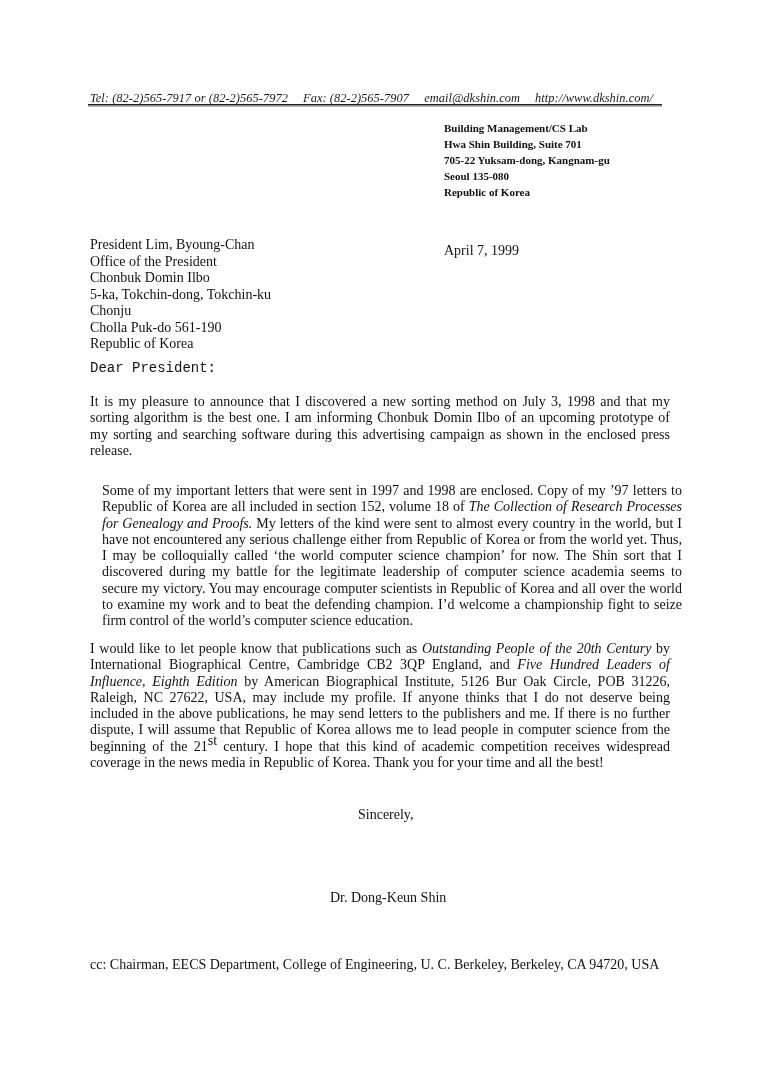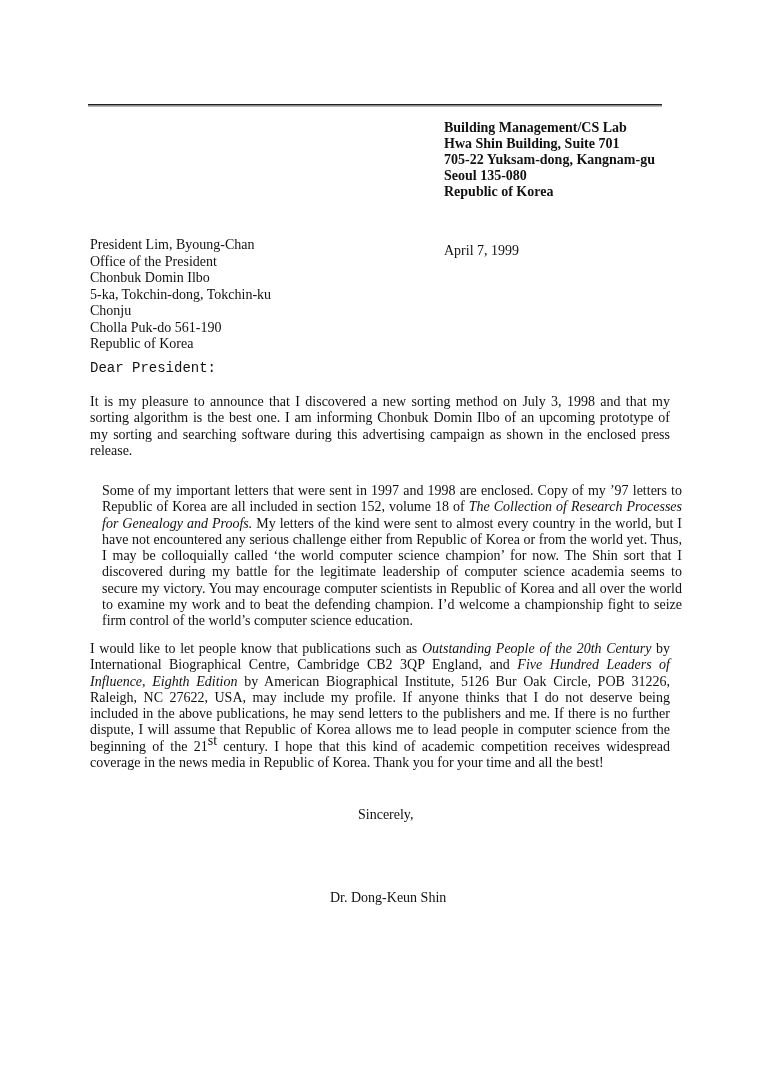--- a/index.html
+++ b/index.html
@@ -42,21 +42,21 @@
       background: #222;
       box-shadow: 0 1px 0 #888, 0 2px 0 #bbb;
     }
     .letterhead span { margin-right: 12px; }
     .letterhead span:last-child { margin-right: 0; }
 
     .sender {
       position: absolute;
       left: 444px;
       top: 120px;
-      font-size: 14px;
+      font-size: 11px;
       font-weight: bold;
       line-height: 16px;
     }
     .sender div { white-space: nowrap; }
 
     .date {
       position: absolute;
       left: 444px;
       top: 211px;
       font-size: 14px;
@@ -112,20 +112,26 @@
       top: 957px;
       font-size: 14px;
       white-space: nowrap;
     }
   </style>
 </head>
 <body>
 
 <div class="page">
 
+  <div class="letterhead">
+    <span>Tel: (82-2)565-7917 or (82-2)565-7972</span>
+    <span>Fax: (82-2)565-7907</span>
+    <span>email@dkshin.com</span>
+    <span>http://www.dkshin.com/</span>
+  </div>
   <div class="letterhead-rule"></div>
 
   <div class="sender">
     <div>Building Management/CS Lab</div>
     <div>Hwa Shin Building, Suite 701</div>
     <div>705-22 Yuksam-dong, Kangnam-gu</div>
     <div>Seoul 135-080</div>
     <div>Republic of Korea</div>
   </div>
 
@@ -146,14 +152,15 @@
   <div class="para p1">It is my pleasure to announce that I discovered a new sorting method on July 3, 1998 and that my sorting algorithm is the best one.   I am informing Chonbuk Domin Ilbo of an upcoming prototype of my sorting and searching software during this advertising campaign as shown in the enclosed press release.</div>
 
   <div class="para p2"><span>Some of my important letters that were sent in 1997 and 1998 are enclosed.   Copy of my ’97 letters to Republic of Korea are all included in section 152, volume 18 of </span><i>The Collection of Research Processes for Genealogy and Proofs.</i><span>   My letters of the kind were sent to almost every country in the world, but I have not encountered any serious challenge either from Republic of Korea or from the world yet.   Thus, I may be colloquially called ‘the world computer science champion’ for now.   The Shin sort that I discovered during my battle for the legitimate leadership of computer science academia seems to secure my victory.   You may encourage computer scientists in Republic of Korea and all over the world to examine my work and to beat the defending champion.   I’d welcome a championship fight to seize firm control of the world’s computer science education.</span></div>
 
   <div class="para p3"><span>I would like to let people know that publications such as </span><i>Outstanding People of the 20th Century</i><span> by International Biographical Centre, Cambridge CB2 3QP England, and </span><i>Five Hundred Leaders of Influence</i><span>, </span><i>Eighth Edition</i><span> by American Biographical Institute, 5126 Bur Oak Circle, POB 31226, Raleigh, NC 27622, USA, may include my profile.   If anyone thinks that I do not deserve being included in the above publications, he may send letters to the publishers and me.   If there is no further dispute, I will assume that Republic of Korea allows me to lead people in computer science from the beginning of the 21</span><sup>st</sup><span> century.   I hope that this kind of academic competition receives widespread coverage in the news media in Republic of Korea.   Thank you for your time and all the best!</span></div>
 
   <div class="closing">Sincerely,</div>
 
   <div class="signature">Dr. Dong-Keun Shin</div>
 
+  <div class="cc">cc: Chairman, EECS Department, College of Engineering, U. C. Berkeley, Berkeley, CA 94720, USA</div>
 
 </div>
 
 </body></html>

